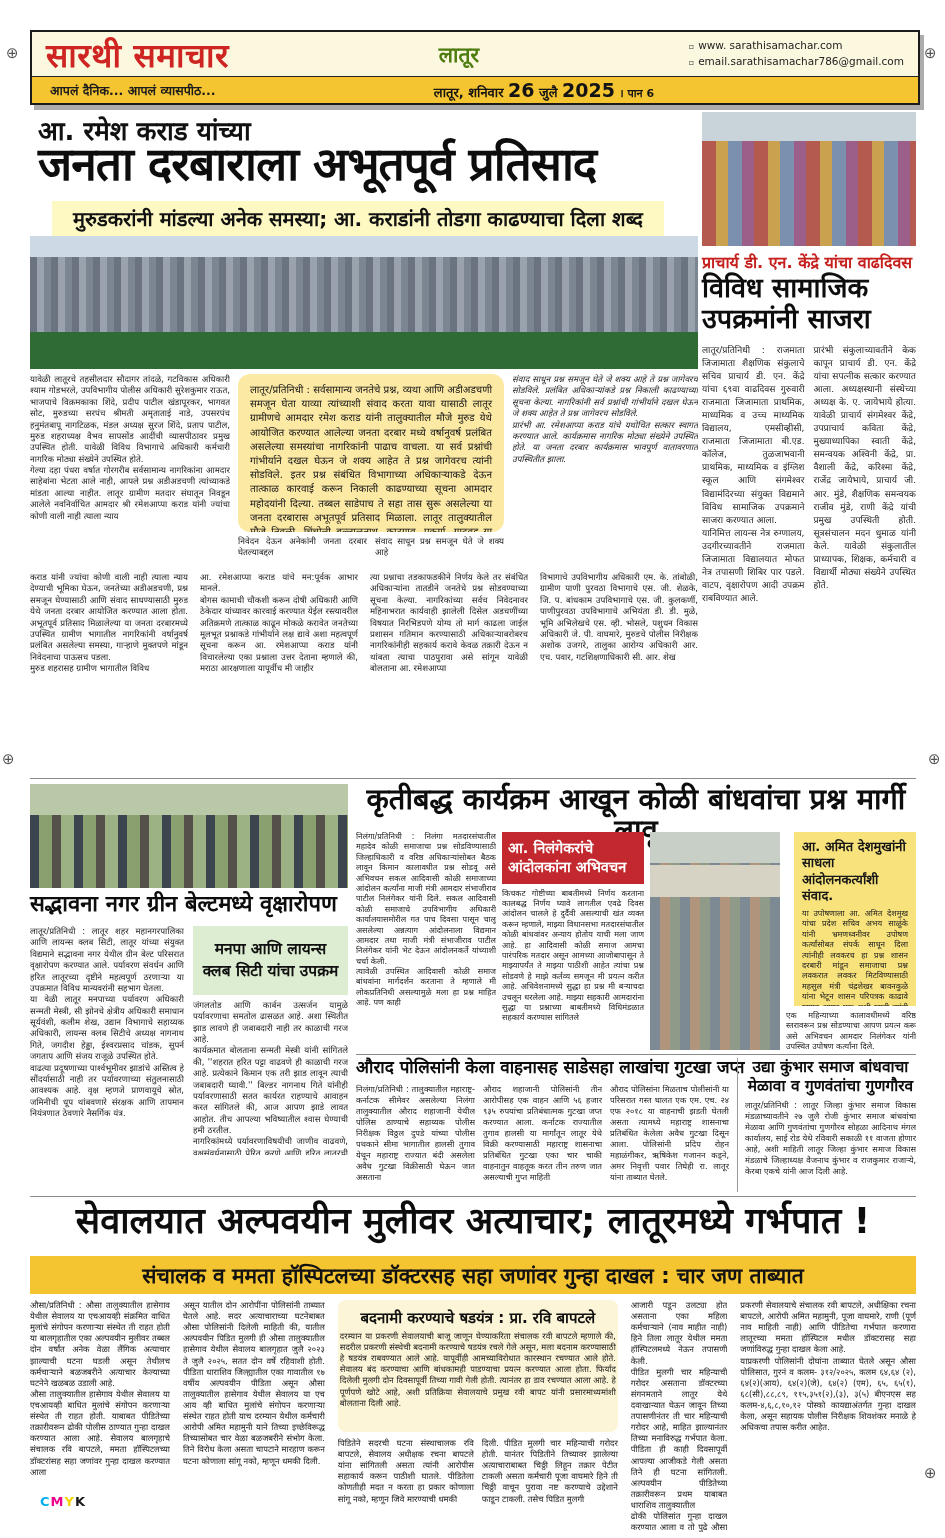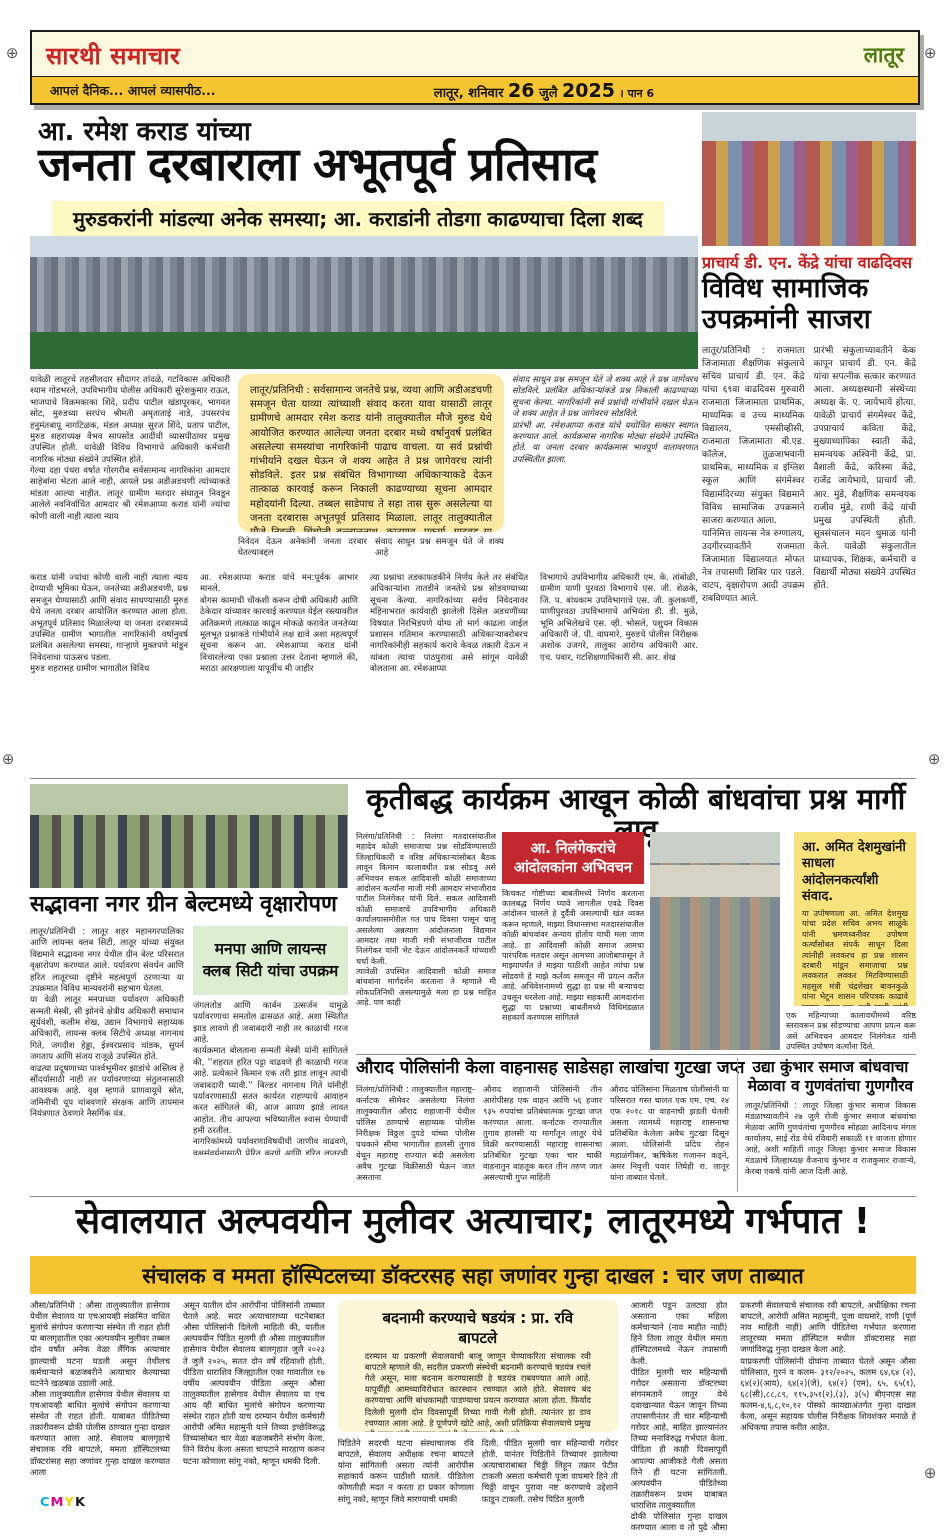--- a/index.html
+++ b/index.html
@@ -6,21 +6,21 @@
   #page{position:relative;width:945px;height:1538px;background:#ffffff;margin:0 auto;
         font-family:"DejaVu Sans",sans-serif;overflow:hidden;}
   .abs{position:absolute;}
   .regmark{color:#555;font-size:15px;line-height:1;}
   .cmyk{font-size:13px;font-weight:700;letter-spacing:1px;}
   .cmyk .c{color:#00AEEF}.cmyk .m{color:#EC008C}.cmyk .y{color:#F5D400}.cmyk .k{color:#1a1a1a}
 
   
   .masthead{border:2px solid #1b1b1b;background:#FCF7DF;box-shadow:4px 5px 0 rgba(70,70,70,.45);}
   .mast-top{height:44px;display:flex;align-items:center;justify-content:space-between;padding:0 14px;}
-  .brand{color:#CE2422;font-size:24px;font-weight:800;letter-spacing:.5px;}
+  .brand{color:#CE2422;font-size:33px;font-weight:800;letter-spacing:.5px;}
   .edition{color:#4d7c0f;font-size:21px;font-weight:800;}
   .contacts{font-size:10.5px;color:#222;line-height:1.5;text-align:left;}
   .contacts .bullet{font-size:8px;margin-right:4px;color:#333;}
   .mast-strip{height:26px;background:#F5C431;border-top:1.5px solid #222;display:flex;align-items:center;}
   .tagline{font-size:12.5px;font-weight:700;color:#1c1c1c;padding-left:18px;width:280px;}
   .datecenter{flex:1;text-align:center;font-size:13px;font-weight:700;color:#141414;}
   .datecenter .big{font-size:19px;font-weight:800;}
   .datecenter .small{font-size:11px;}
 
   .headline{font-weight:800;color:#0d0d0d;line-height:1.08;}
@@ -43,27 +43,27 @@
   .photo-trees{background-image:
      linear-gradient(180deg,#b9c9a8 0%,#b9c9a8 30%,rgba(0,0,0,0) 30%),
      repeating-linear-gradient(90deg,#3c4450 0 9px,#8ba06f 9px 22px,#55504a 22px 31px,#9db284 31px 44px),
      linear-gradient(180deg,rgba(0,0,0,0) 78%,#a59a7f 78%);}
   .photo-protest{background-image:
      linear-gradient(180deg,#c8cfc6 0%,#c8cfc6 14%,rgba(0,0,0,0) 14%),
      linear-gradient(180deg,rgba(0,0,0,0) 14%,rgba(0,0,0,0) 15%,#d6d2c4 15%,#d6d2c4 30%,rgba(0,0,0,0) 30%),
      repeating-linear-gradient(90deg,#7d8a94 0 10px,#b0947b 10px 20px,#8f9b88 20px 30px);}
   .leadbox{background:#FCE9A4;border-radius:12px;padding:9px 12px;font-size:10px;line-height:1.42;
            text-align:justify;color:#151515;white-space:pre-line;overflow:hidden;}
-  .redbox{background:#C2282E;color:#ffffff;font-weight:800;text-align:center;
+  .redbox{background:#C2282E;color:#ffffff;font-weight:800;text-align:left;
           padding:7px 6px;font-size:14.5px;line-height:1.3;}
   .yellowbox{background:#F7E27C;padding:7px 8px;overflow:hidden;margin-left:8px;}
   .yellowbox .yb-title{font-size:13px;font-weight:800;color:#161616;line-height:1.25;margin-bottom:5px;}
   .greenbox{background:#DCEDD2;font-weight:800;color:#101010;text-align:center;
             font-size:15.5px;line-height:1.45;padding:12px 6px;}
-  .defbox{background:#FDF5D7;border-radius:8px;padding:7px 27px;overflow:hidden;}
+  .defbox{background:#FDF5D7;border-radius:8px;padding:7px 2px;overflow:hidden;}
   .defbox .db-title{text-align:center;font-size:15px;font-weight:800;color:#111;margin-bottom:4px;}
   .hr{background:#8a8a8a;height:1px;}
   .vr{background:#9a9a9a;width:1px;}
   .row{display:flex;}
 </style>
 </head>
 <body>
 
 <div id="page">
 
@@ -76,20 +76,24 @@
     <span class="c">C</span><span class="m">M</span><span class="y">Y</span><span class="k">K</span>
   </div>
   <div class="abs cmyk" style="left:40px;top:1494px;">
     <span class="c">C</span><span class="m">M</span><span class="y">Y</span><span class="k">K</span>
   </div>
 
   <div class="abs masthead" style="left:30px;top:30px;width:886px;">
     <div class="mast-top">
       <div class="brand">सारथी समाचार</div>
       <div class="edition">लातूर</div>
+      <div class="contacts">
+        <div><span class="bullet">▫</span><span>www. sarathisamachar.com</span></div>
+        <div><span class="bullet">▫</span><span>email.sarathisamachar786@gmail.com</span></div>
+      </div>
     </div>
     <div class="mast-strip">
       <div class="tagline">आपलं दैनिक... आपलं व्यासपीठ...</div>
       <div class="datecenter">
         <span>लातूर, शनिवार</span>
         <span class="big">26</span>
         <span>जुलै</span>
         <span class="big">2025</span>
         <span class="small">। पान 6</span>
       </div>

